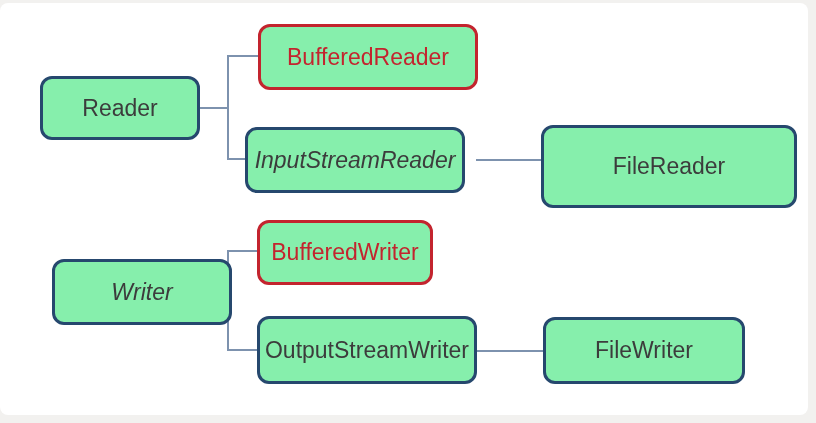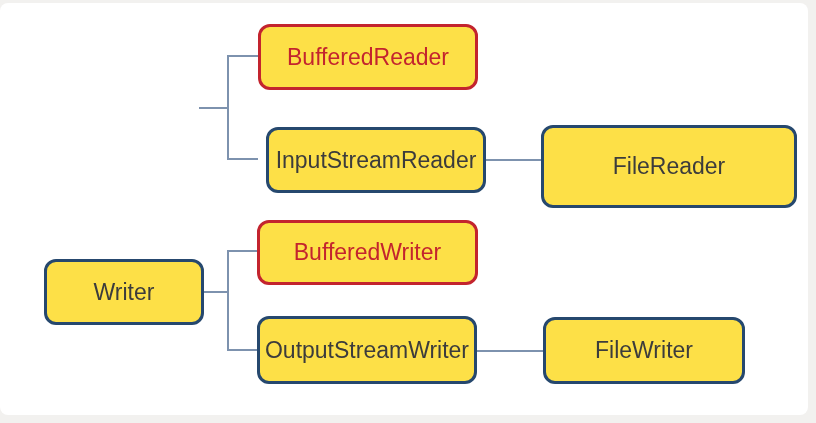--- a/index.html
+++ b/index.html
@@ -23,53 +23,53 @@
     bottom: 8px;
     background: #ffffff;
     border-radius: 8px;
   }
   .node {
     position: absolute;
     box-sizing: border-box;
     display: flex;
     align-items: center;
     justify-content: center;
-    background: #fde047;
+    background: #86efac;
     border: 3px solid #26486e;
     border-radius: 12px;
     font-size: 23px;
     color: #3c3c3c;
     white-space: nowrap;
     z-index: 2;
   }
   .node.red {
     border-color: #c3242e;
     color: #c3242e;
   }
   .line {
     position: absolute;
     background: #7d92ae;
     z-index: 1;
   }
 
   
   .n-reader              { left: 40px;  top: 76px;  width: 160px; height: 64px; }
   .n-buffered-reader     { left: 258px; top: 24px;  width: 220px; height: 66px; }
-  .n-input-stream-reader { left: 266px; top: 127px; width: 220px; height: 66px; }
+  .n-input-stream-reader { left: 245px; top: 127px; width: 220px; height: 66px; font-style: italic; }
   .n-file-reader         { left: 541px; top: 125px; width: 256px; height: 83px; }
 
   .l-reader-out { left: 199px; top: 107px; width: 30px;  height: 2px; }
   .l-trunk-top  { left: 227px; top: 55px;  width: 2px;   height: 105px; }
   .l-stub-br    { left: 227px; top: 55px;  width: 32px;  height: 2px; }
   .l-stub-isr   { left: 227px; top: 158px; width: 31px;  height: 2px; }
   .l-isr-fr     { left: 476px; top: 159px; width: 66px;  height: 2px; }
 
   
-  .n-writer               { left: 44px;  top: 259px; width: 160px; height: 66px; }
-  .n-buffered-writer      { left: 257px; top: 220px; width: 221px; height: 65px; text-align: center; }
+  .n-writer               { left: 52px;  top: 259px; width: 180px; height: 66px; font-style: italic; }
+  .n-buffered-writer      { left: 257px; top: 220px; width: 176px; height: 65px; text-align: center; }
   .n-output-stream-writer { left: 257px; top: 316px; width: 220px; height: 68px; }
   .n-file-writer          { left: 543px; top: 317px; width: 202px; height: 67px; }
 
   .l-writer-out { left: 199px; top: 291px; width: 30px; height: 2px; }
   .l-trunk-bot  { left: 227px; top: 250px; width: 2px;  height: 101px; }
   .l-stub-bw    { left: 227px; top: 250px; width: 31px; height: 2px; }
   .l-stub-osw   { left: 227px; top: 349px; width: 32px; height: 2px; }
   .l-osw-fw     { left: 476px; top: 350px; width: 68px; height: 2px; }
 </style>
 </head>
@@ -83,20 +83,21 @@
   <div class="line l-stub-br"></div>
   <div class="line l-stub-isr"></div>
   <div class="line l-isr-fr"></div>
 
   <div class="line l-writer-out"></div>
   <div class="line l-trunk-bot"></div>
   <div class="line l-stub-bw"></div>
   <div class="line l-stub-osw"></div>
   <div class="line l-osw-fw"></div>
 
+  <div class="node n-reader">Reader</div>
   <div class="node red n-buffered-reader">BufferedReader</div>
   <div class="node n-input-stream-reader">InputStreamReader</div>
   <div class="node n-file-reader">FileReader</div>
 
   <div class="node n-writer">Writer</div>
   <div class="node red n-buffered-writer">BufferedWriter</div>
   <div class="node n-output-stream-writer">OutputStreamWriter</div>
   <div class="node n-file-writer">FileWriter</div>
 </div>
 

